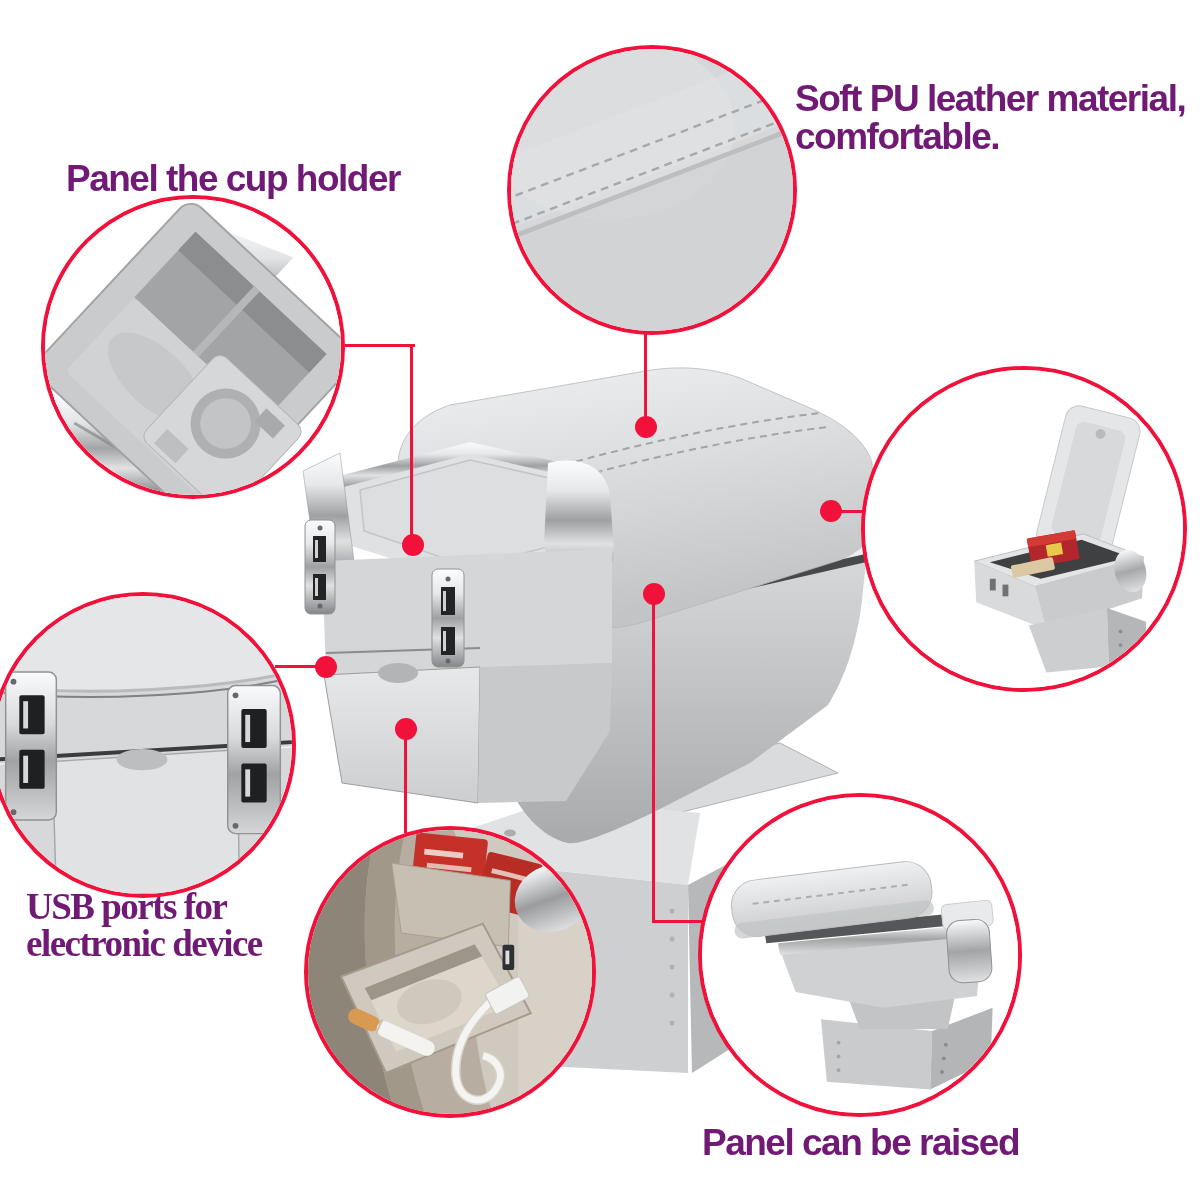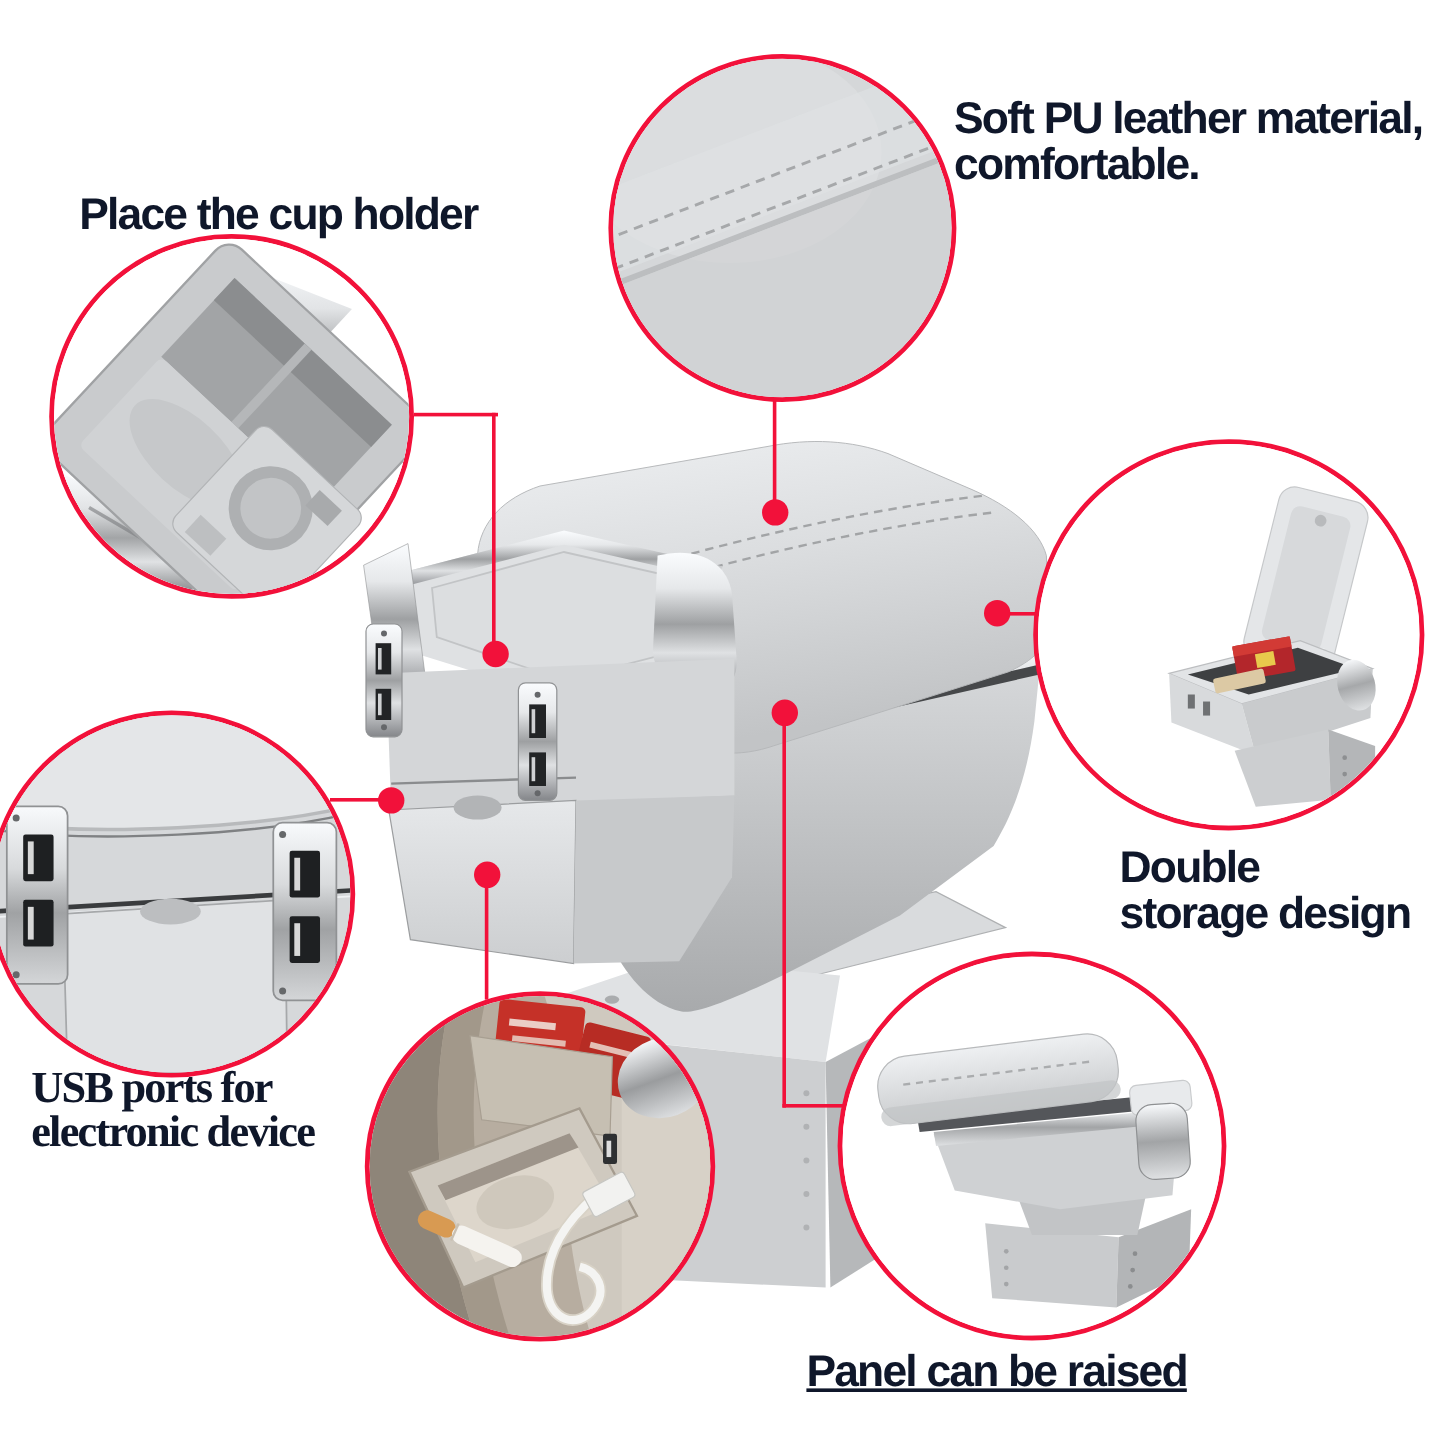--- a/index.html
+++ b/index.html
@@ -1,21 +1,21 @@
 <!DOCTYPE html>
 <html><head>
 <meta charset="utf-8">
 <style>
   html,body{margin:0;padding:0;background:#ffffff;}
   #stage{
     position:relative;width:1200px;height:1200px;background:#ffffff;overflow:hidden;
     font-family:"Liberation Sans",sans-serif;
   }
   .label{
-    position:absolute;color:#0f172a;font-weight:700;font-size:37px;line-height:38px;
+    position:absolute;color:#701a75;font-weight:700;font-size:37px;line-height:38px;
     letter-spacing:-1.5px;white-space:nowrap;z-index:40;
   }
   .label span{display:block;}
   .label-usb{line-height:37px;font-family:Liberation Serif, serif;}
   .hline,.vline{position:absolute;background:#f2113a;z-index:20;}
   .dot{position:absolute;width:22px;height:22px;border-radius:50%;background:#f2113a;z-index:21;}
   .callout{
     position:absolute;border:4px solid #f2113a;border-radius:50%;overflow:hidden;
     background:#ffffff;box-sizing:border-box;z-index:30;
   }
@@ -350,36 +350,32 @@
       <rect x="252" y="126" width="44" height="64" rx="14" transform="rotate(-4 274 158)" fill="url(#chrome-p)" stroke="#8e9092"></rect>
       <g transform="rotate(-7 130 105)">
         <rect x="30" y="76" width="206" height="58" rx="26" fill="url(#pad-p)" stroke="#b8babc"></rect>
         <path d="M52,100 H216" stroke="#aaacae" stroke-width="2" stroke-dasharray="6 5" fill="none"></path>
         <rect x="30" y="118" width="206" height="16" rx="8" fill="#c2c4c6" opacity="0.7"></rect>
       </g>
     </svg>
   </div>
 
   <div class="label" style="left:66px;top:160px;">
-    <span>Place the cup holder</span>
+    <span>Panel the cup holder</span>
   </div>
 
   <div class="label" style="left:795px;top:80px;">
     <span>Soft PU leather material,</span>
     <span>comfortable.</span>
   </div>
 
-  <div class="label" style="left:933px;top:704px;">
-    <span>Double</span>
-    <span>storage design</span>
-  </div>
 
   <div class="label label-usb" style="left:26px;top:888px;">
     <span>USB ports for</span>
     <span>electronic device</span>
   </div>
 
 
-  <div class="label" style="left:672px;top:1124px;text-decoration:underline;">
+  <div class="label" style="left:702px;top:1124px;">
     <span>Panel can be raised</span>
   </div>
 
 </div>
 
 </body></html>

